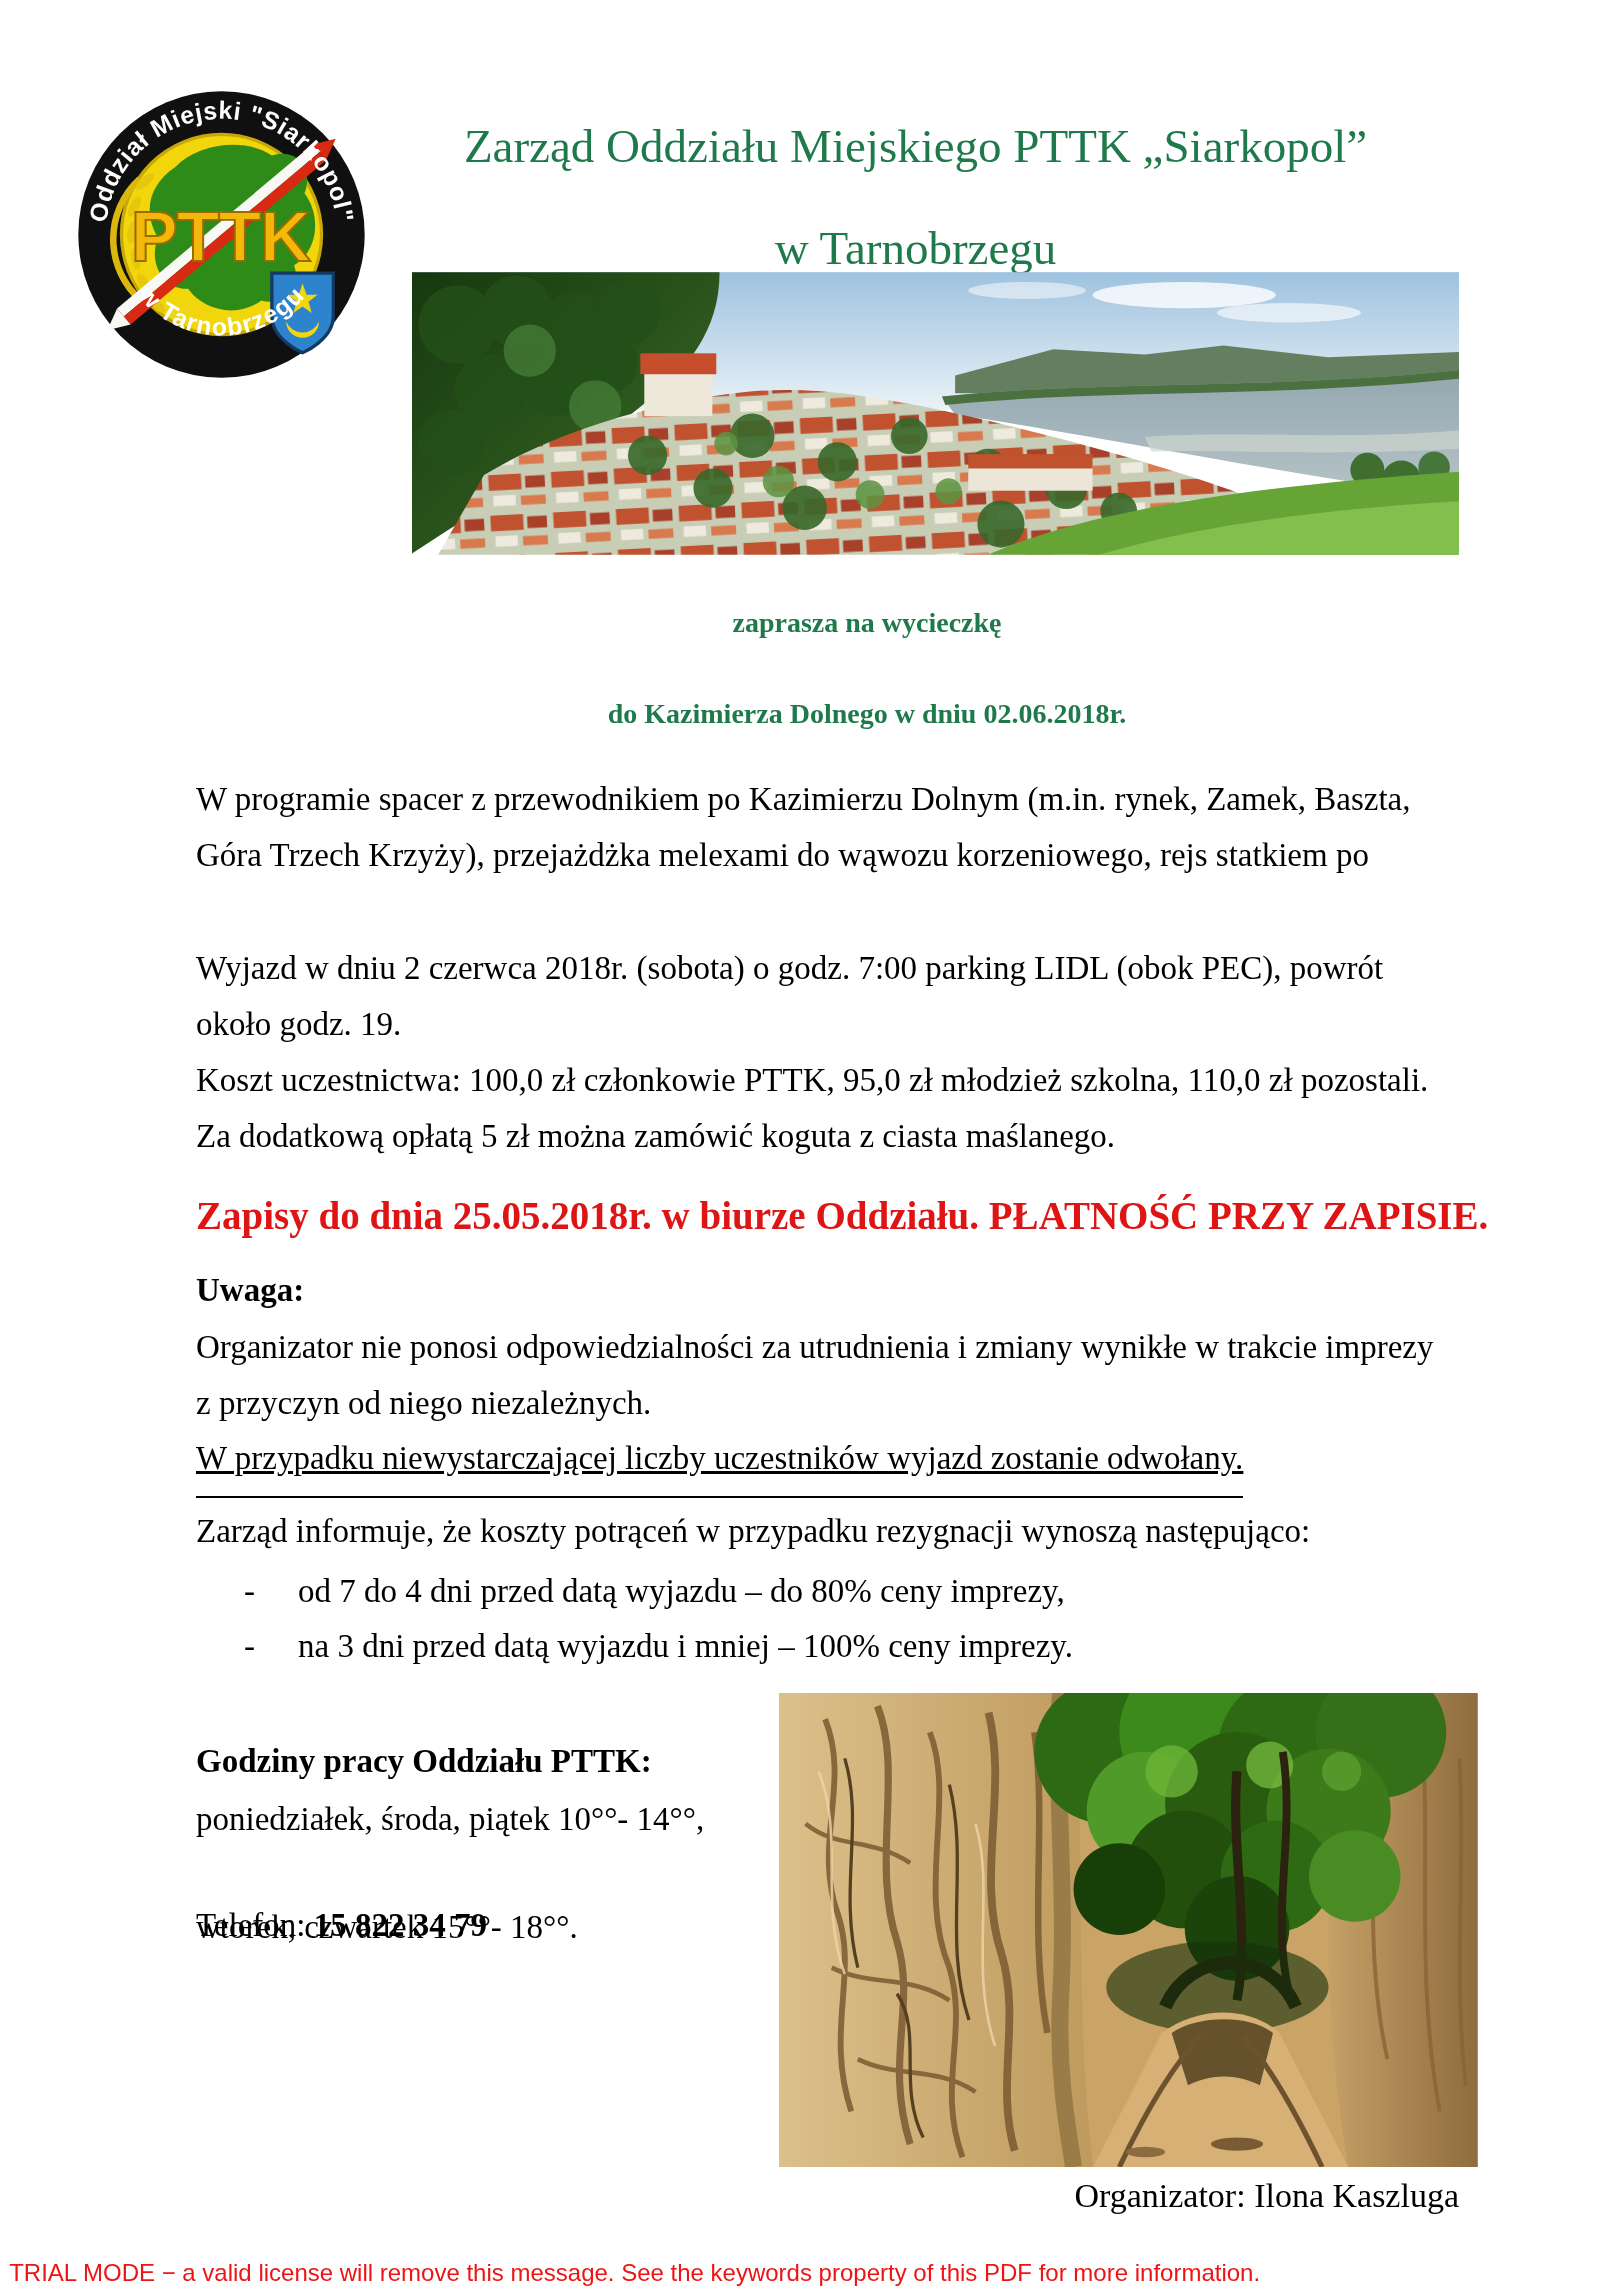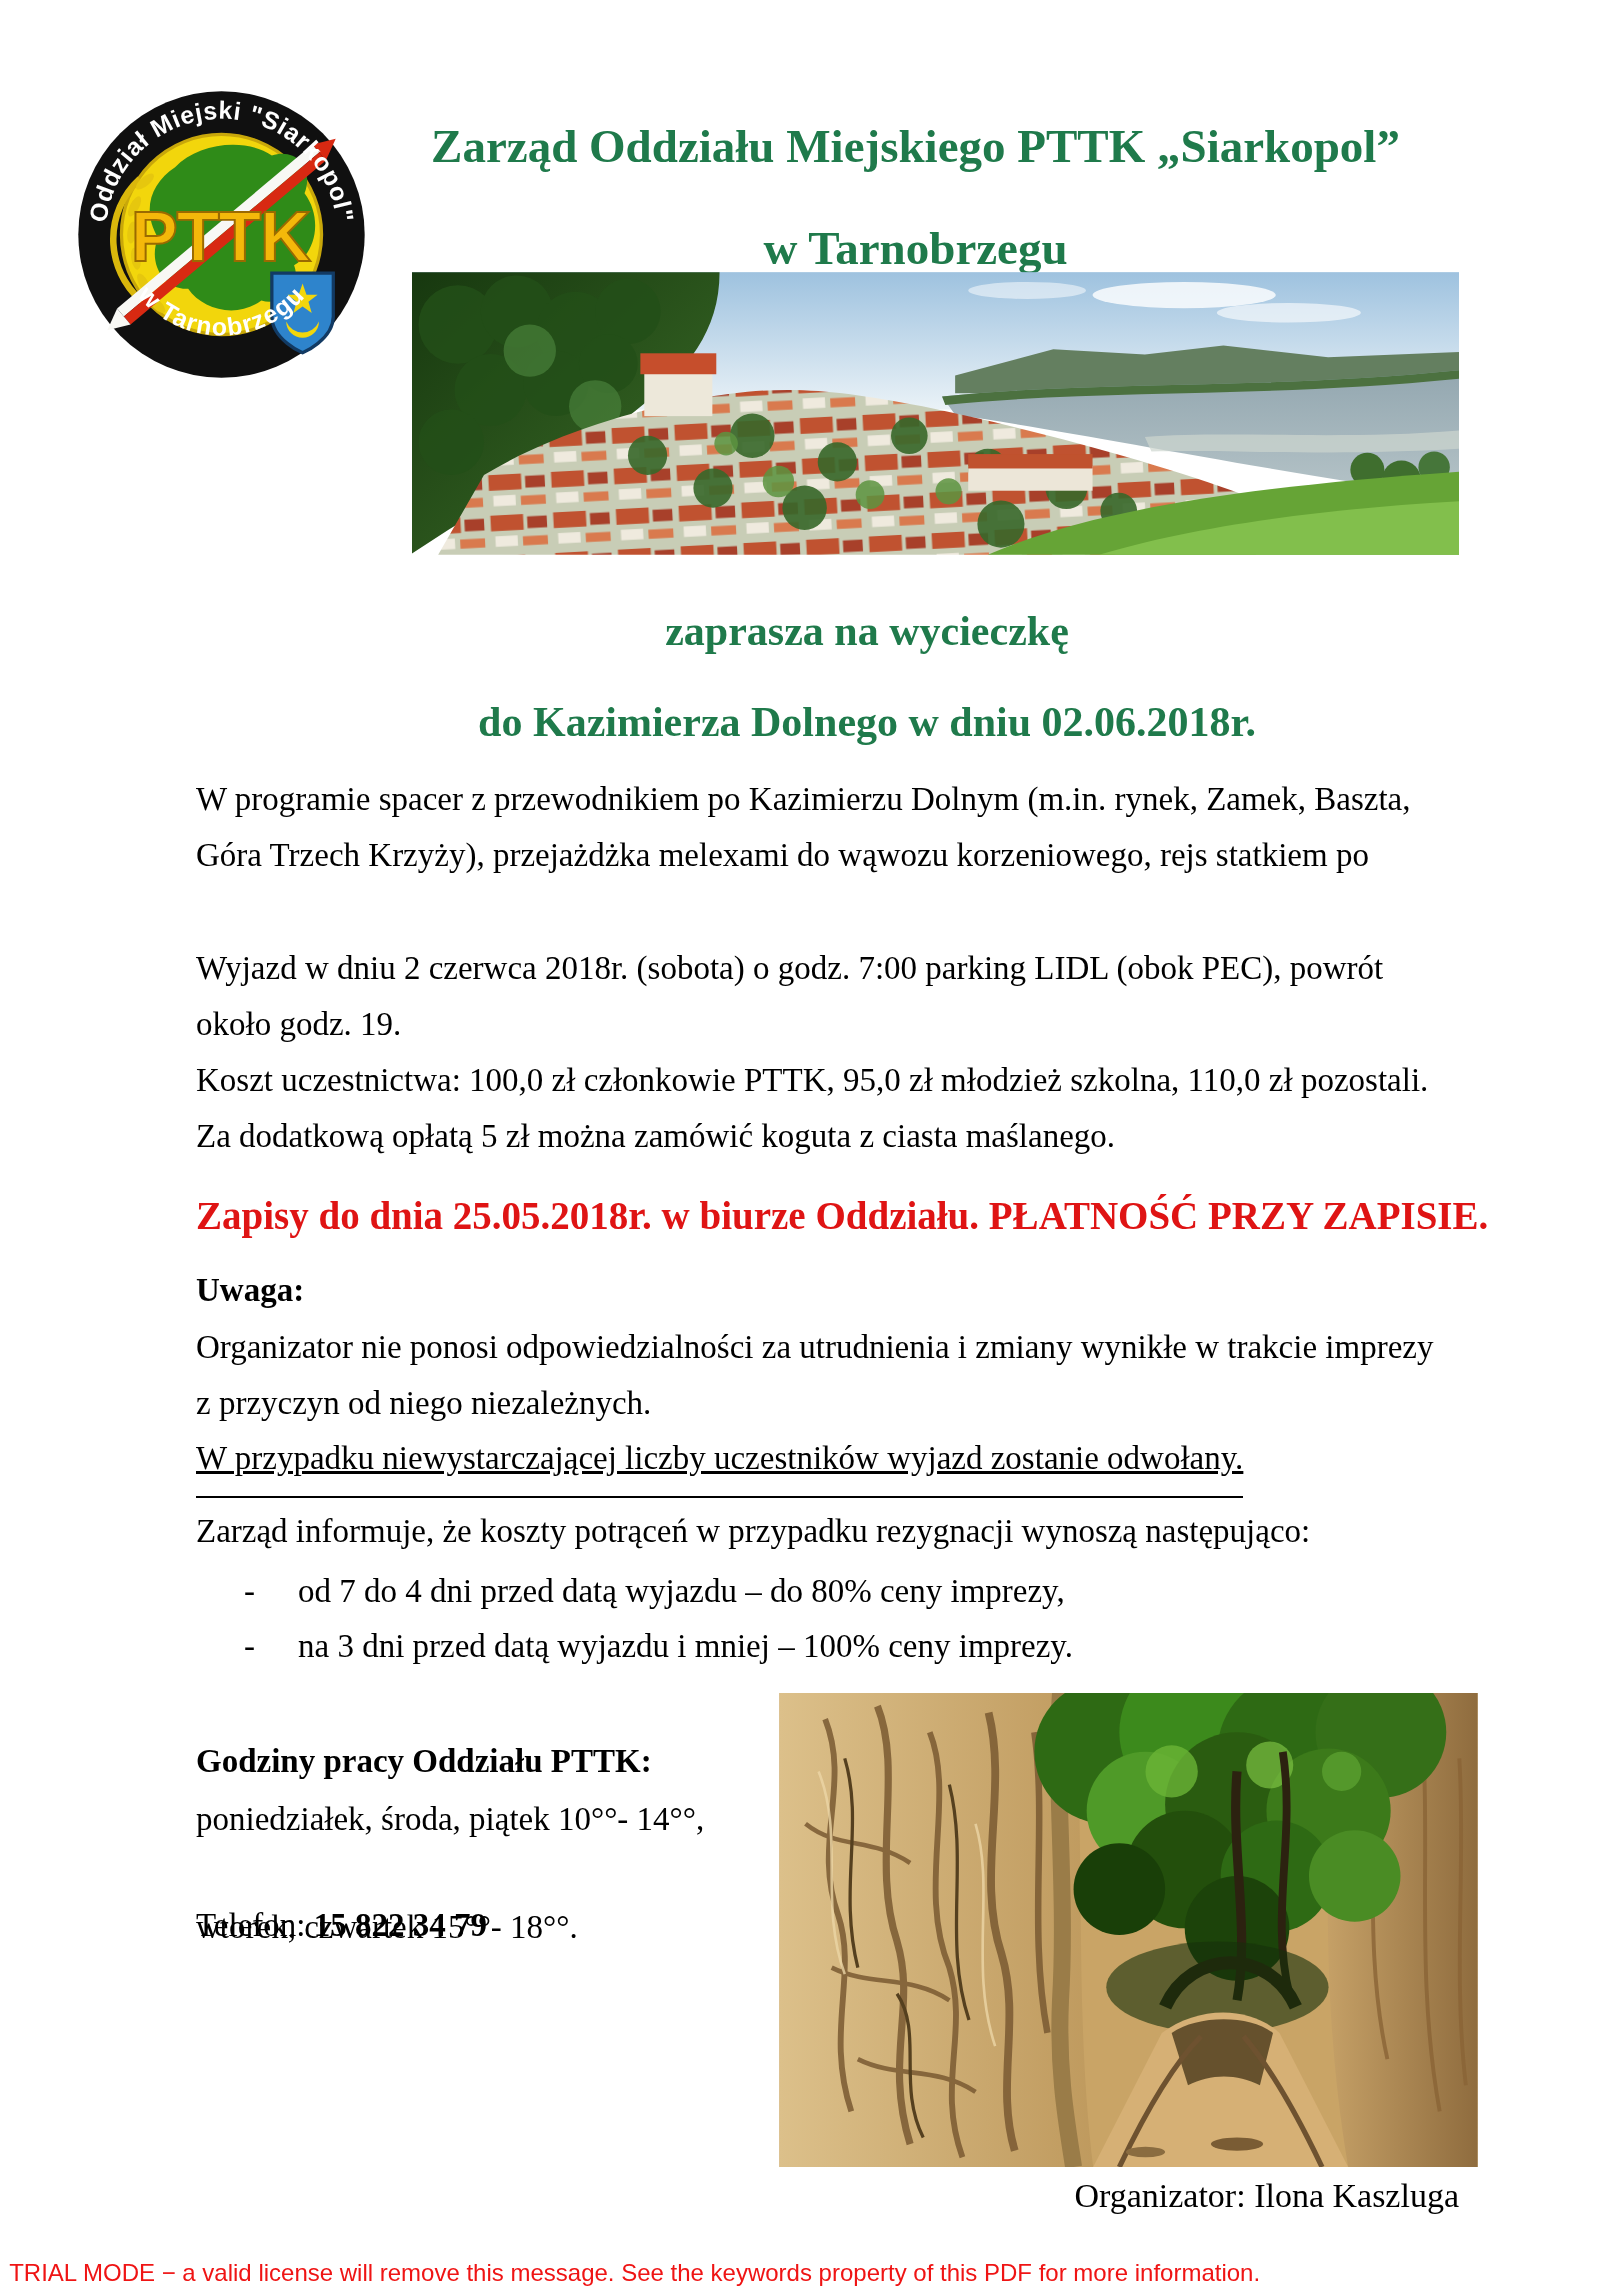--- a/index.html
+++ b/index.html
@@ -4,25 +4,25 @@
 <style>
   html,body{margin:0;padding:0;background:#888;}
   .page{
     position:relative;width:1622px;height:2295px;background:#ffffff;
     font-family:"Liberation Serif","DejaVu Serif",serif;color:#000;overflow:hidden;
   }
   .abs{position:absolute;}
   
   .doc-title{
     position:absolute;left:366px;width:1099px;text-align:center;
-    font-weight:bold;font-size:47px;color:var(--green,#1f7a4b);white-space:nowrap;
+    font-weight:normal;font-size:47px;color:var(--green,#1f7a4b);white-space:nowrap;
   }
   .invite{
     position:absolute;left:275px;width:1184px;text-align:center;
-    font-weight:bold;font-size:42px;color:var(--green,#1f7a4b);white-space:nowrap;
+    font-weight:bold;font-size:28px;color:var(--green,#1f7a4b);white-space:nowrap;
   }
   
   .tline{
     position:absolute;left:196px;width:1256px;height:56px;line-height:56px;
     font-size:33px;white-space:nowrap;
   }
   .bold{font-weight:bold;}
   .red{color:var(--red,#df1414);}
   .underline-double span{
     text-decoration:underline;

